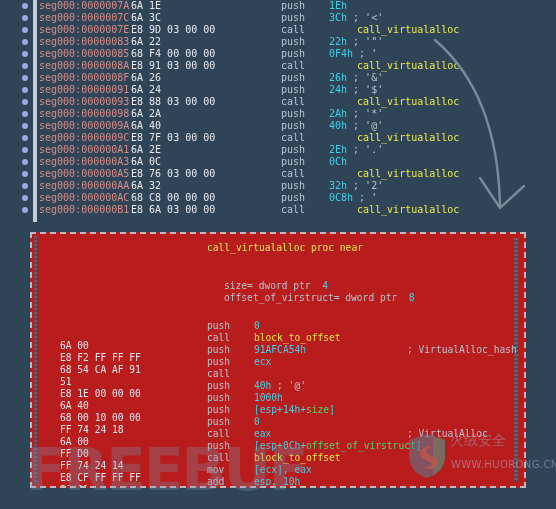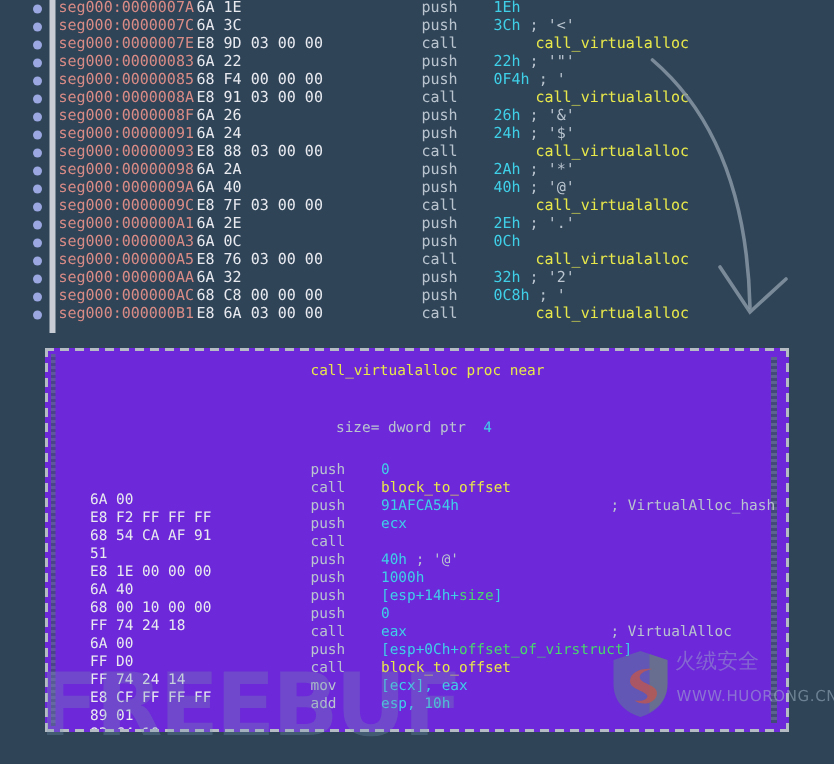--- a/index.html
+++ b/index.html
@@ -57,21 +57,21 @@
     width: 556px; height: 250px;
     pointer-events: none;
   }
 
   
   #func-panel {
     position: absolute;
     left: 30px; top: 232px;
     width: 496px; height: 256px;
     border: 2px dashed #b6bcc4;
-    background: #6d28d9;
+    background: #b91c1c;
     box-sizing: border-box;
   }
   #func-inner {
     position: relative;
     width: 100%; height: 100%;
     overflow: hidden;
   }
   .fn-row {
     position: relative;
     height: 12px;
@@ -180,20 +180,21 @@
 
 <div id="func-panel">
   <div id="func-inner">
     <div id="fn-leftstrip"></div>
     <div id="fn-scroll"></div>
     <div id="fn-rows">
         <div class="fn-row" style="height: 8px;"></div>
         <div class="fn-row"><span class="f-head">call_virtualalloc proc near</span></div>
         <div class="fn-row" style="height: 26px;"></div>
         <div class="fn-row"><span class="f-var">size= dword ptr  <span class="num">4</span></span></div>
+        <div class="fn-row"><span class="f-var">offset_of_virstruct= dword ptr  <span class="num">8</span></span></div>
         <div class="fn-row" style="height: 16px;"></div>
         <div class="fn-row"><span class="f-bytes">6A 00</span><span class="f-mnem">push</span><span class="f-op">0</span></div>
         <div class="fn-row"><span class="f-bytes">E8 F2 FF FF FF</span><span class="f-mnem">call</span><span class="f-op sym">block_to_offset</span></div>
         <div class="fn-row"><span class="f-bytes">68 54 CA AF 91</span><span class="f-mnem">push</span><span class="f-op">91AFCA54h</span><span class="f-cmt">; VirtualAlloc_hash</span></div>
         <div class="fn-row"><span class="f-bytes">51</span><span class="f-mnem">push</span><span class="f-op">ecx</span></div>
         <div class="fn-row"><span class="f-bytes">E8 1E 00 00 00</span><span class="f-mnem">call</span></div>
         <div class="fn-row"><span class="f-bytes">6A 40</span><span class="f-mnem">push</span><span class="f-op">40h<span class="chr"> ; '@'</span></span></div>
         <div class="fn-row"><span class="f-bytes">68 00 10 00 00</span><span class="f-mnem">push</span><span class="f-op">1000h</span></div>
         <div class="fn-row"><span class="f-bytes">FF 74 24 18</span><span class="f-mnem">push</span><span class="f-op">[esp+14h+<span class="gvar">size</span>]</span></div>
         <div class="fn-row"><span class="f-bytes">6A 00</span><span class="f-mnem">push</span><span class="f-op">0</span></div>

